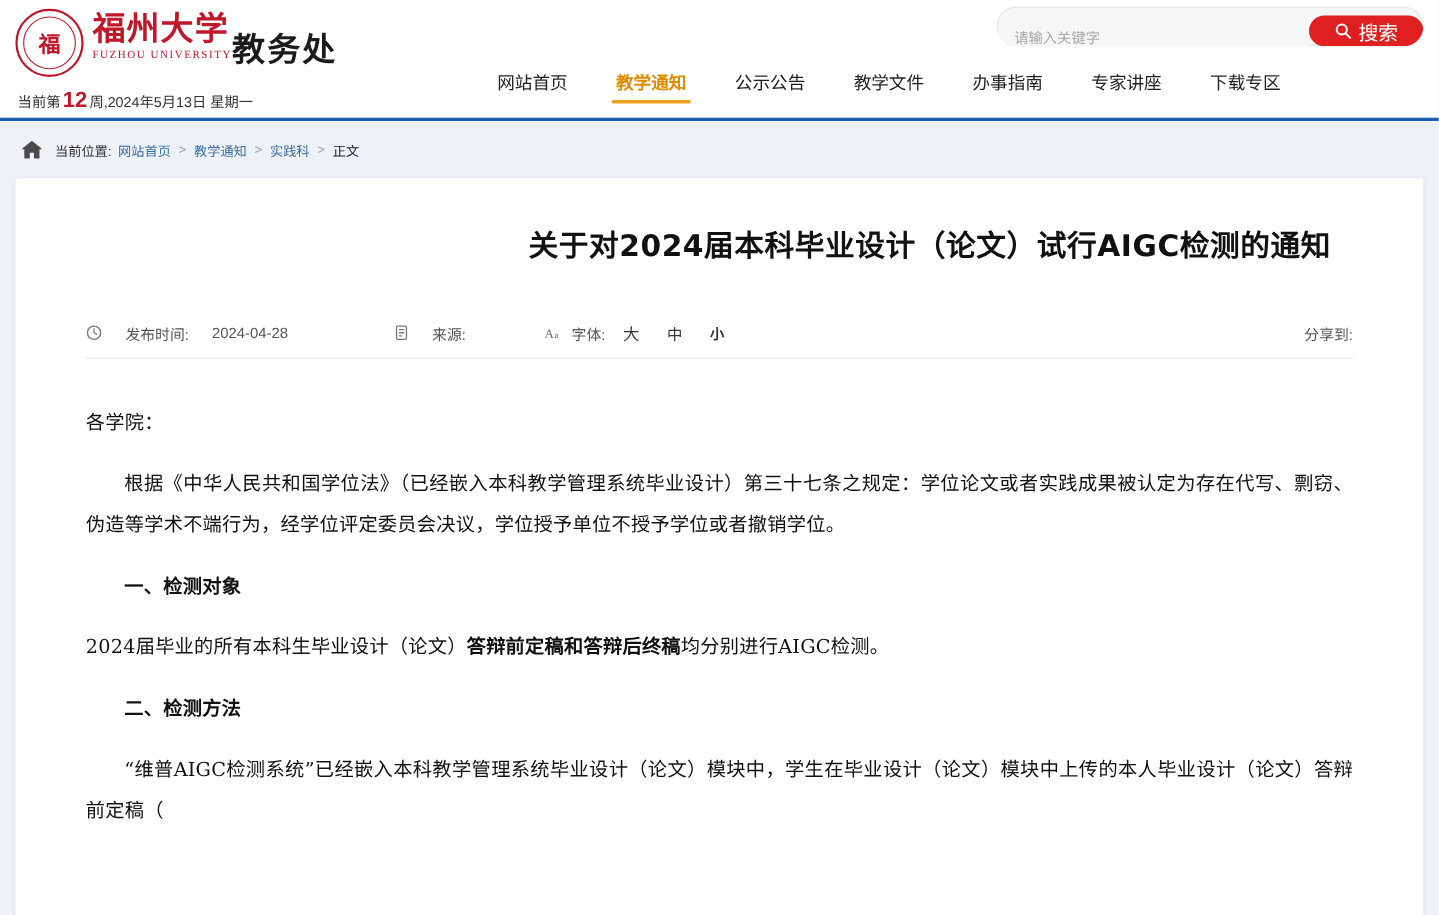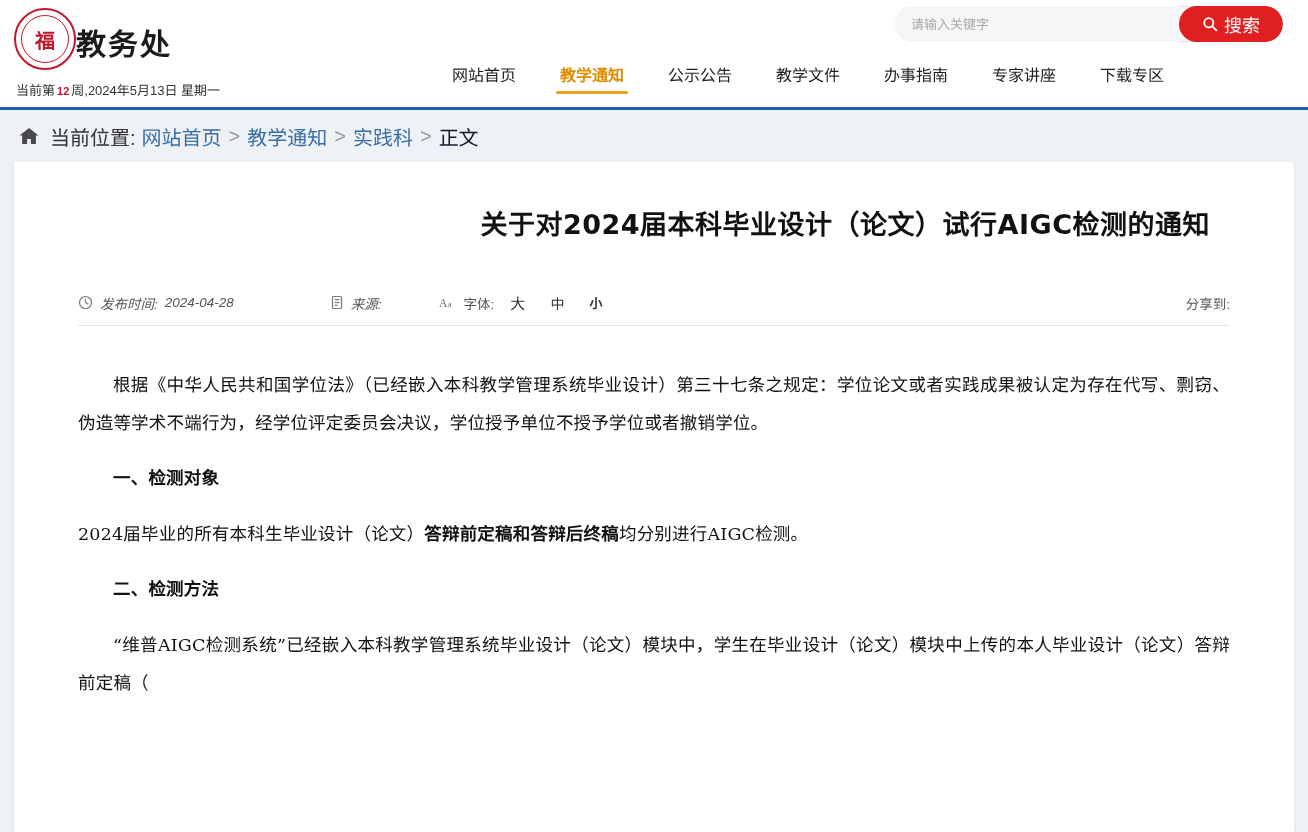--- a/index.html
+++ b/index.html
@@ -86,37 +86,38 @@
     position: absolute;
     left: 16px;
     top: 80px;
     font-size: 13px;
     color: #333;
     white-space: nowrap;
   }
   .datebar .wk {
     color: #c0182b;
     font-weight: bold;
-    font-size: 11px;
+    font-size: 20px;
     padding: 0 2px;
     text-align: center;
   }
 
   
   .search-box {
     position: absolute;
-    right: 25px;
+    right: 14px;
     top: 6px;
     width: 388px;
     height: 36px;
     display: flex;
     border-radius: 18px;
     overflow: hidden;
     box-shadow: 0 0 0 1px #e3e3e3 inset;
     background: #f5f6f8;
+    align-items: flex-end;
   }
   .search-input {
     flex: 1 1 auto;
     border: none;
     outline: none;
     background: #f5f6f8;
     padding: 0 16px;
     font-size: 13px;
     color: #333;
     font-family: "Liberation Sans", sans-serif;
@@ -166,21 +167,21 @@
   }
 
   
   .crumb-bar {
     width: 1063px;
     height: 52px;
     background: #eef2f6;
     display: flex;
     align-items: center;
     padding-left: 18px;
-    font-size: 20px;
+    font-size: 12px;
     color: #444;
   }
   .home-icon { margin-right: 10px; display:flex; align-items:center; }
   .crumb-label { color: #333; margin-right: 6px; }
   .crumb-link { color: #3a6ea5; cursor: pointer; }
   .crumb-sep { color: #999; padding: 0 7px; }
   .crumb-cur { color: #0f172a; }
 
   
   .card {
@@ -208,21 +209,21 @@
     margin-top: 36px;
     height: 46px;
     border-bottom: 1px solid #e6e6e6;
     display: flex;
     align-items: center;
     font-size: 13.5px;
     color: #555;
     gap: 0;
     position: relative;
   }
-  .meta-grp { display: flex; align-items: center; gap: 7px; font-style: italic; }
+  .meta-grp { display: flex; align-items: center; gap: 21px; }
   .meta-time { margin-right: 96px; }
   .meta-src { margin-right: 50px; }
   .meta-font { display:flex; align-items:center; gap: 7px; }
   .fsize { cursor: pointer; padding: 0 9px; color: #333; }
   .fsize.big { font-size: 15px; }
   .fsize.mid { font-size: 14px; }
   .fsize.small { font-size: 13px; font-weight: bold; }
   .share {
     position: absolute;
     right: 0;
@@ -246,20 +247,24 @@
   .b { font-weight: bold; margin-top: 46px; }
 </style>
 </head>
 <body>
 
 <div class="header">
 
   <div class="logo-wrap">
     <div class="seal">
       <div class="seal-char">福</div>
+    </div>
+    <div class="uni-name">
+      <div class="uni-cn">福州大学</div>
+      <div class="uni-en">FUZHOU UNIVERSITY</div>
     </div>
     <div class="dept-name">教务处</div>
   </div>
 
   <div class="datebar">
     <span>当前第</span><span class="wk">12</span><span>周,2024年5月13日 星期一</span>
   </div>
 
   <div class="search-box">
     <input class="search-input" type="text" placeholder="请输入关键字" style="">
@@ -343,20 +348,21 @@
       <span class="fsize big">大</span>
       <span class="fsize mid">中</span>
       <span class="fsize small">小</span>
     </div>
 
     <div class="share">分享到:</div>
   </div>
 
   <div class="body-text">
 
+    <p class="p-flat">各学院：</p>
 
     <p class="p-indent">根据《中华人民共和国学位法》（已经嵌入本科教学管理系统毕业设计）第三十七条之规定：学位论文或者实践成果被认定为存在代写、剽窃、伪造等学术不端行为，经学位评定委员会决议，学位授予单位不授予学位或者撤销学位。</p>
 
 
     <p class="sub-head">一、检测对象</p>
 
     <p class="p-flat"><span>2024届毕业的所有本科生毕业设计（论文）</span><span class="b">答辩前定稿和答辩后终稿</span><span>均分别进行AIGC检测。</span></p>
 
     <p class="sub-head">二、检测方法</p>
 

